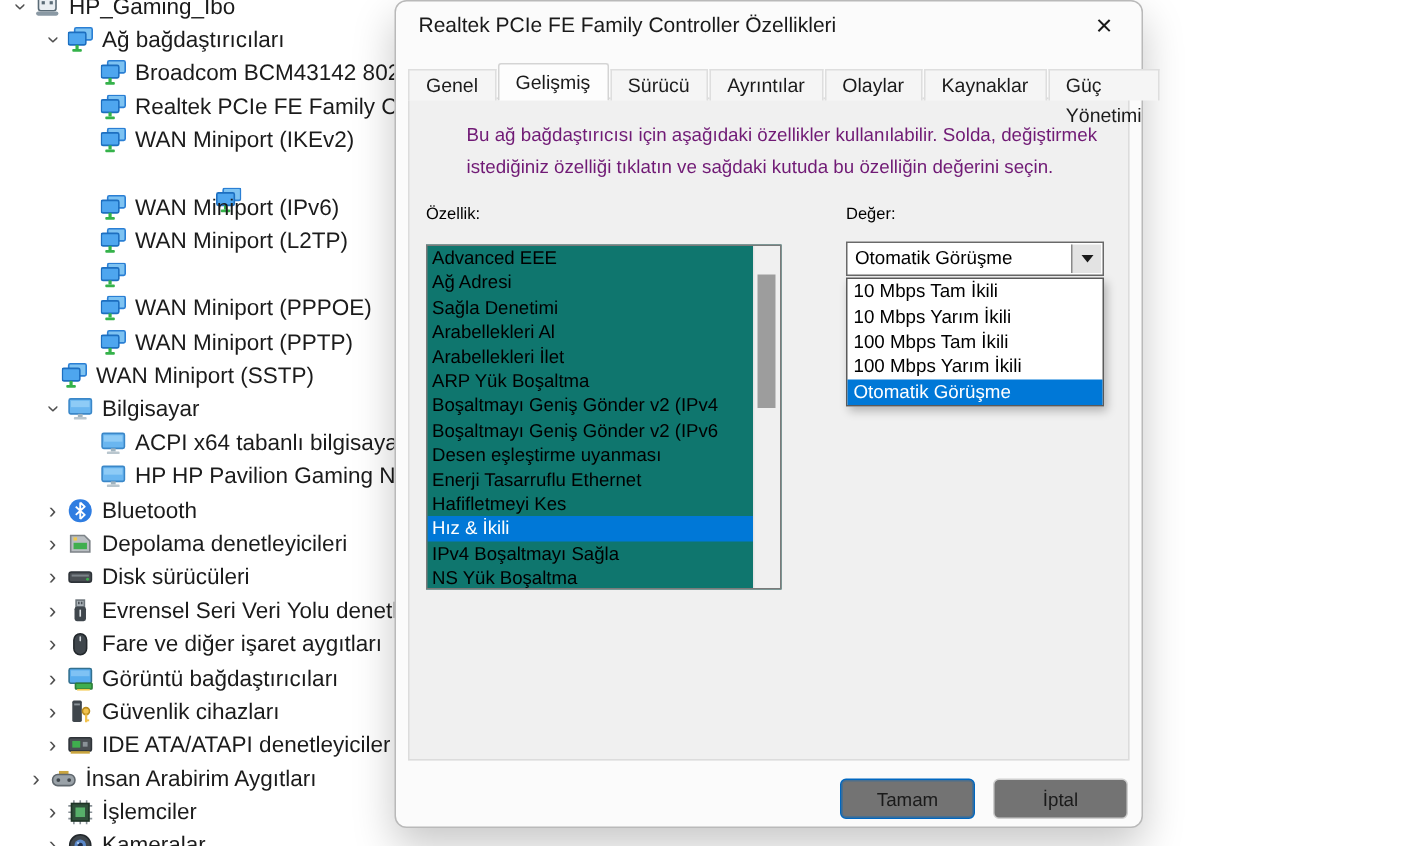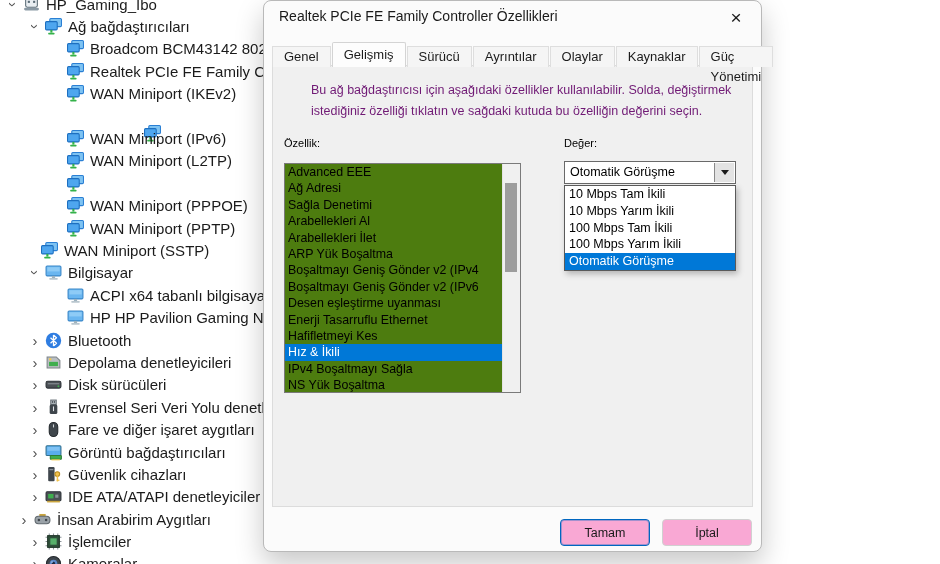--- a/index.html
+++ b/index.html
@@ -35,21 +35,21 @@
     border-radius:2px 2px 0 0;}
   .panel{position:absolute;left:8px;top:64px;width:481px;height:442px;
     background:#f0f0f0;border:1px solid #dcdcdc;box-sizing:border-box;}
   .desc{position:absolute;left:11px;top:14px;width:452px;font-size:12.5px;
     line-height:21px;color:#701a75;margin-left:27px;}
   .flabel{position:absolute;font-size:11px;color:#000;}
   .lbl-prop{left:11px;top:71px;}
   .lbl-val{left:291px;top:71px;}
   
   .listbox{position:absolute;left:11px;top:97px;width:237px;height:230px;
-    background:#4d7c0f;border:1px solid #7a7a7a;box-sizing:border-box;overflow:hidden;}
+    background:#0f766e;border:1px solid #7a7a7a;box-sizing:border-box;overflow:hidden;}
   .lb-items{position:absolute;left:0;top:0;right:17px;bottom:0;}
   .lb-item{height:16.4px;line-height:16.4px;font-size:12.4px;padding-left:3px;
     white-space:nowrap;overflow:hidden;color:#000;cursor:default;}
   .lb-item.selected{background:#0078d7;color:#fff;}
   .lb-scroll{position:absolute;top:0;right:0;bottom:0;width:17px;background:#f0f0f0;
     border-left:1px solid #e4e4e4;}
   .lb-thumb{position:absolute;left:2px;top:19px;width:12px;height:89px;background:#9d9d9d;}
   
   .combo{position:absolute;left:291px;top:95px;width:172px;height:23px;
     background:#fff;border:1px solid #696969;box-sizing:border-box;cursor:default;}
@@ -59,21 +59,21 @@
     border-left:1px solid #8a8a8a;display:flex;align-items:center;justify-content:center;}
   .combo-arrow{width:0;height:0;border-left:4px solid transparent;
     border-right:4px solid transparent;border-top:5px solid #1a1a1a;}
   .popup{position:absolute;left:291px;top:119px;width:172px;background:#fff;
     border:1px solid #5a5a5a;box-shadow:2px 3px 6px rgba(0,0,0,.25);box-sizing:border-box;z-index:6;}
   .popup-item{height:16.8px;line-height:16.8px;font-size:12.5px;padding-left:4px;
     white-space:nowrap;overflow:hidden;color:#000;cursor:default;}
   .popup-item.selected{background:#0078d7;color:#fff;}
   
   .btn{position:absolute;top:518px;width:90px;height:27px;font-size:12.5px;
-    font-family:inherit;background:#f9a8d4;border:1px solid #d0d0d0;border-radius:4px;
+    font-family:inherit;background:#737373;border:1px solid #d0d0d0;border-radius:4px;
     color:#1a1a1a;cursor:default;}
   .btn.ok{left:296px;border-color:#0067c0;box-shadow:inset 0 0 0 1px rgba(0,103,192,.35);}
   .btn.cancel{left:398px;}
 </style>
 </head>
 <body>
 
 <svg width="0" height="0" style="position:absolute" aria-hidden="true">
   <defs>
     <symbol id="computer-icon" viewBox="0 0 16 16">

